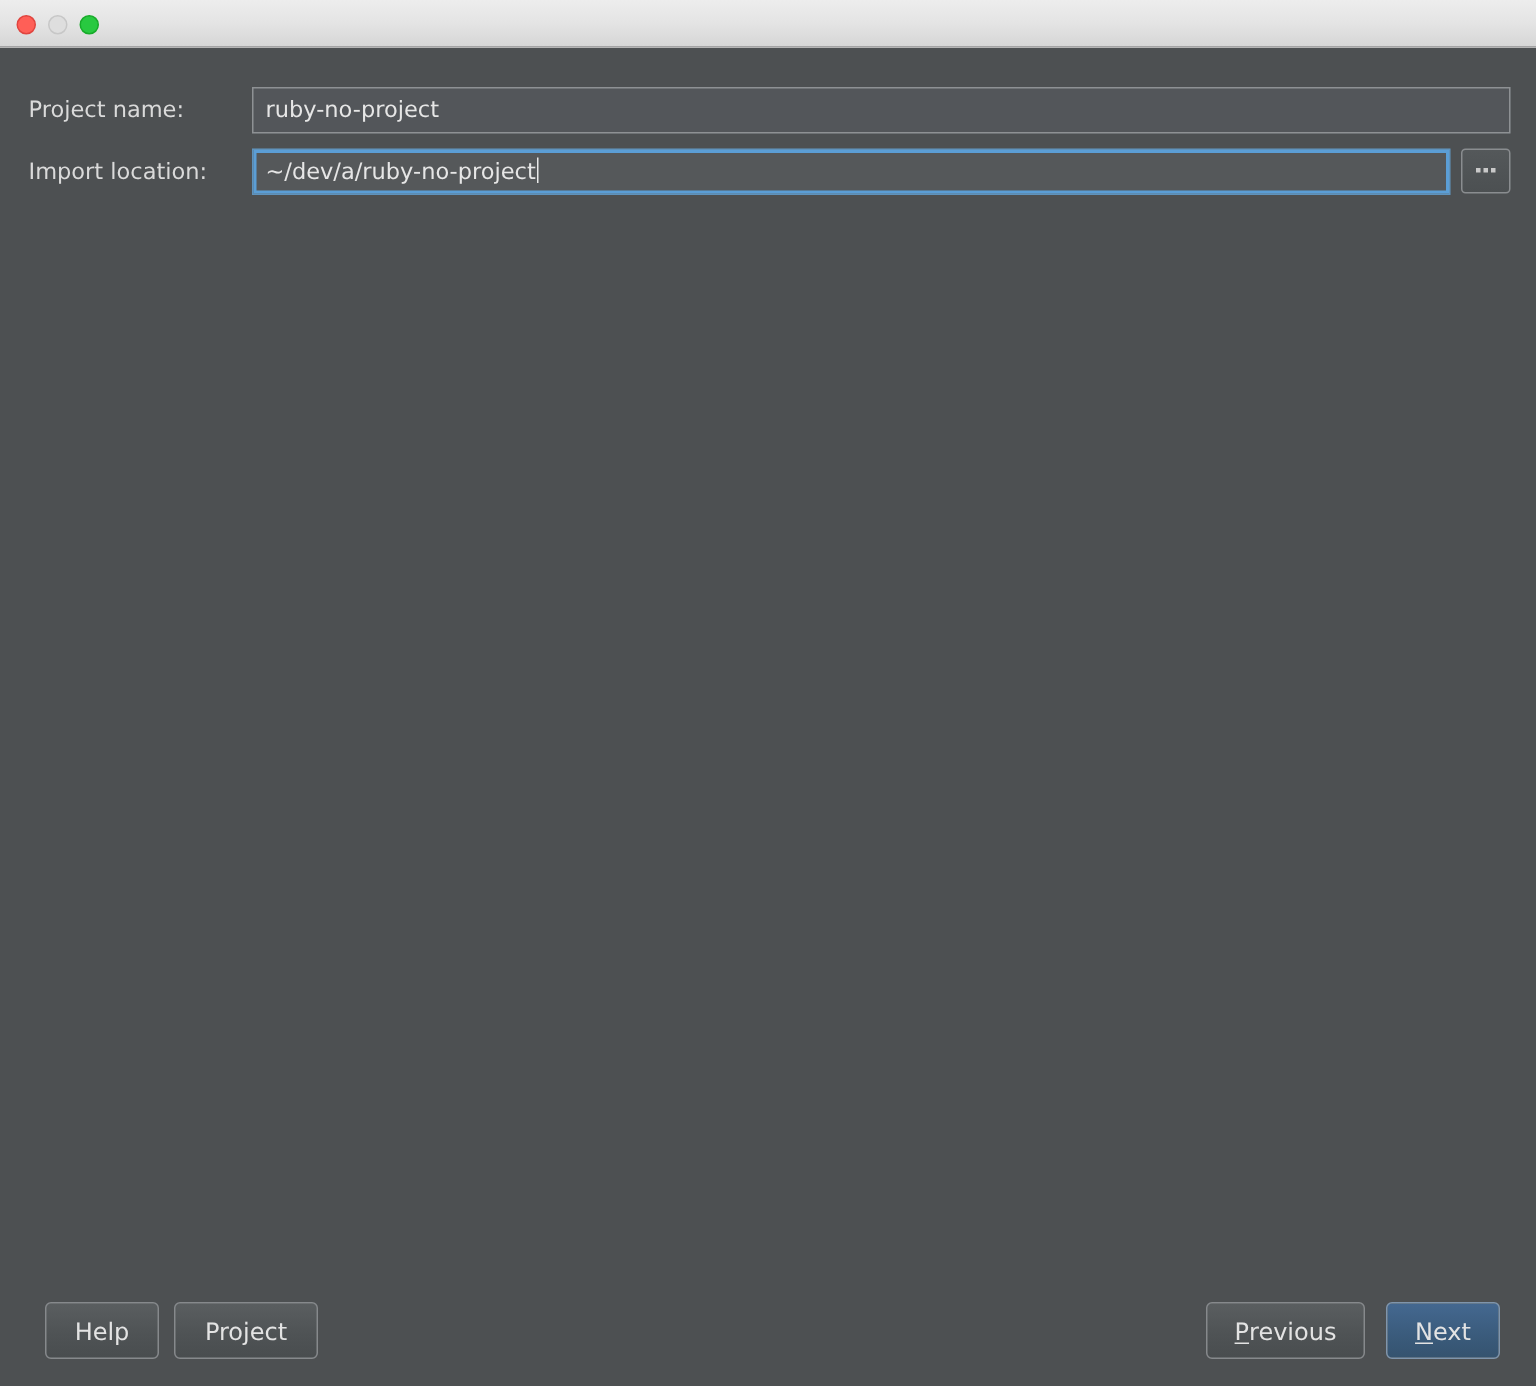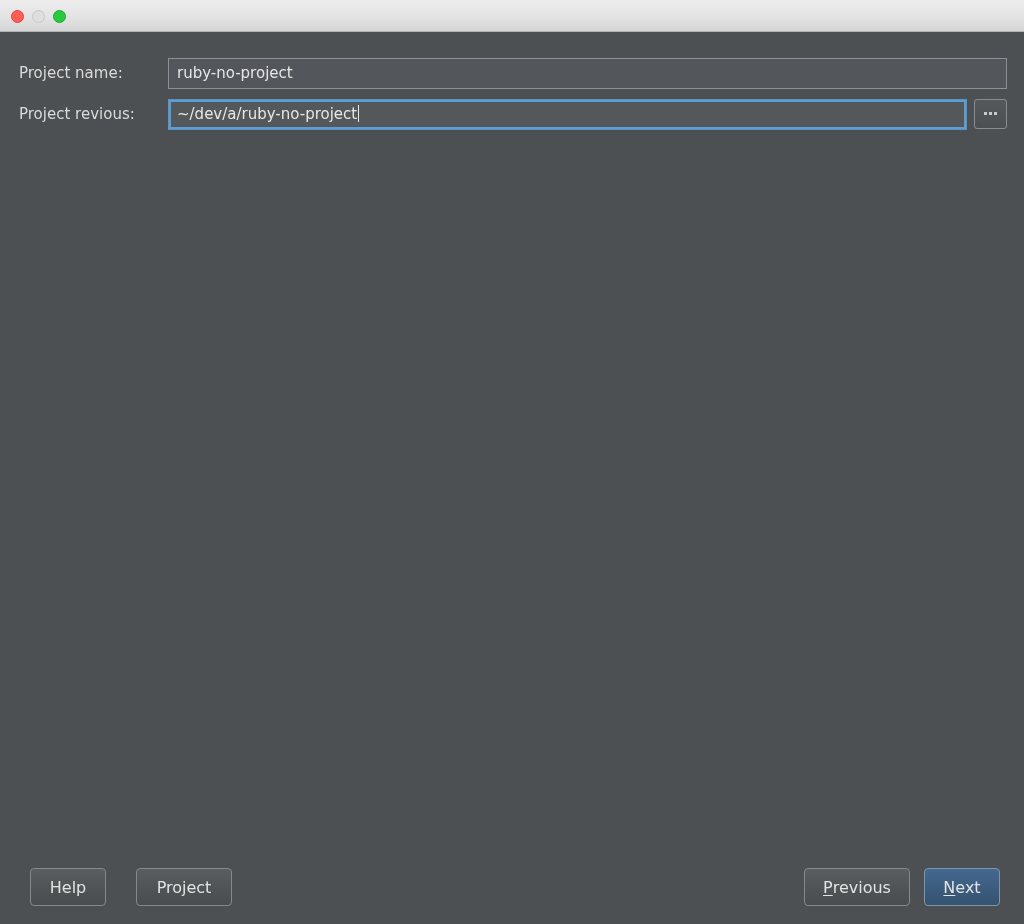--- a/index.html
+++ b/index.html
@@ -159,21 +159,21 @@
     position: absolute;
     left: 0;
     right: 0;
     bottom: 0;
     height: 74px;
     display: flex;
     align-items: center;
     padding: 0 24px 0 30px;
     box-sizing: border-box;
   }
-  .footer-left  { display: flex; gap: 30px; }
+  .footer-left  { display: flex; gap: 10px; }
   .footer-right { display: flex; gap: 14px; margin-left: auto; }
 
   .btn {
     box-sizing: border-box;
     min-width: 76px;
     height: 38px;
     padding: 0 18px;
     border: 1px solid #86898c;
     border-radius: 4px;
     background: linear-gradient(to bottom, #5a5e60 0%, #4f5355 55%, #494d4f 100%);
@@ -210,21 +210,21 @@
   <div class="dialog-body">
 
     <div class="form">
 
       <div class="form-row">
         <div class="form-label label-name">Project name:</div>
         <div class="text-field field-name" placeholder="">ruby-no-project</div>
       </div>
 
       <div class="form-row">
-        <div class="form-label label-location">Project revious:</div>
+        <div class="form-label label-location">Import location:</div>
         <div class="field-location-wrap">
           <div class="text-field field-location"><span>~/dev/a/ruby-no-project</span><span class="caret"></span></div>
           <div class="browse-btn">
             <span class="browse-dot"></span>
             <span class="browse-dot"></span>
             <span class="browse-dot"></span>
           </div>
         </div>
       </div>
 

